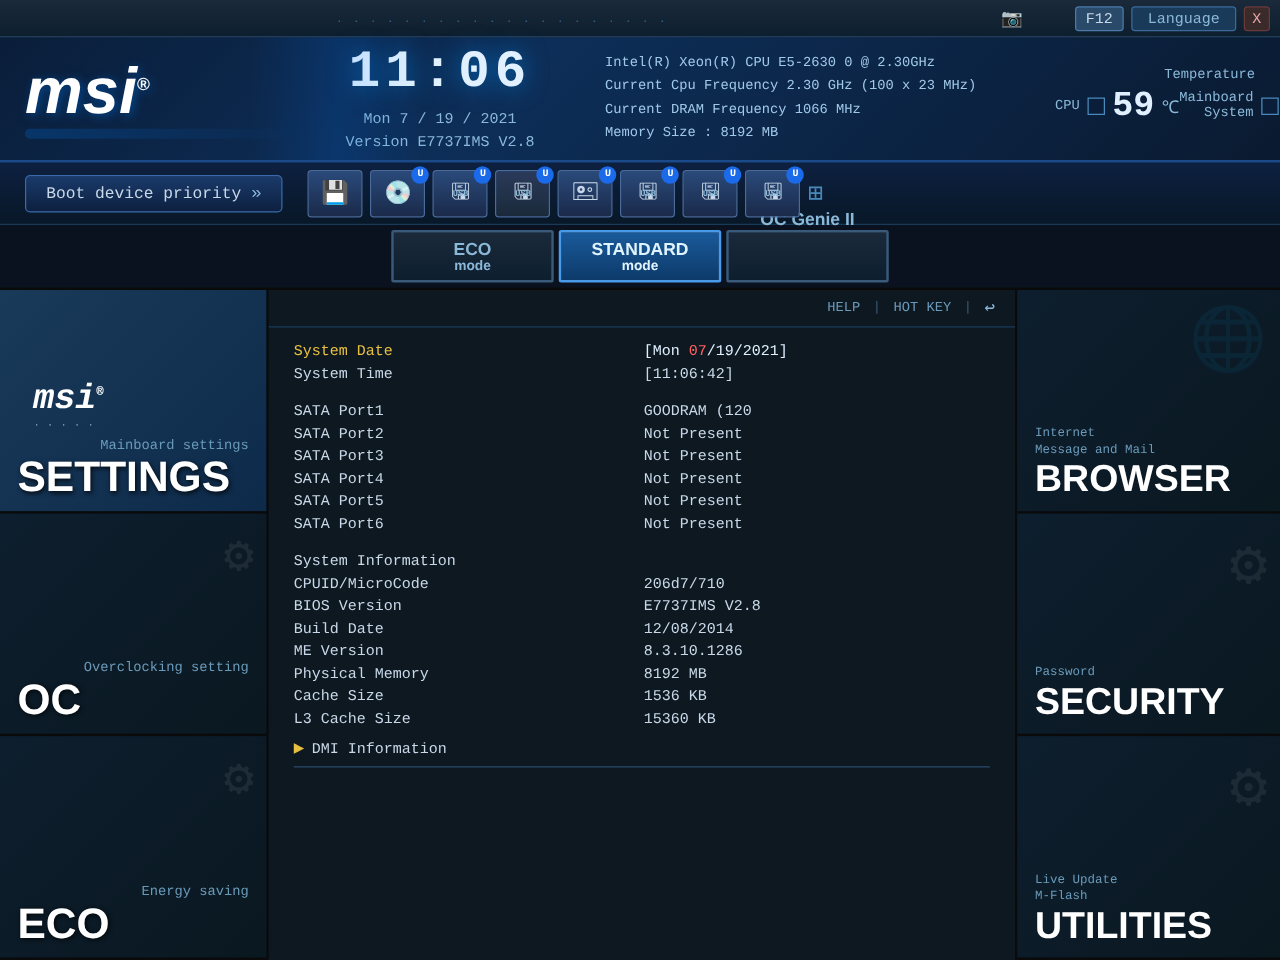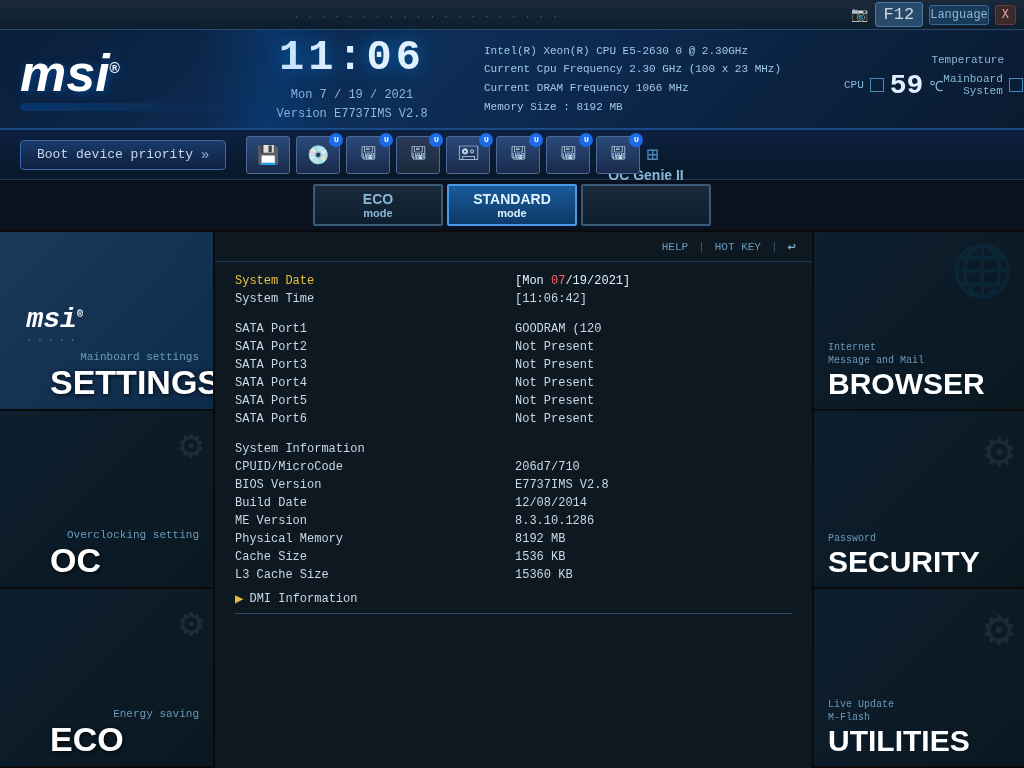--- a/index.html
+++ b/index.html
@@ -32,32 +32,33 @@
       font-size: 8px;
       letter-spacing: 2px;
     }
     .top-btn {
       display: flex;
       align-items: center;
       gap: 4px;
       background: #1a3a5a;
       border: 1px solid #3a6a9a;
       border-radius: 3px;
-      padding: 2px 0;
+      padding: 2px 12px;
       color: #8ab8d8;
       font-size: 12px;
       cursor: pointer;
     }
     .top-f12 {
       background: #2a4a6a;
       border: 1px solid #4a7aaa;
       padding: 2px 8px;
       border-radius: 3px;
       color: #c8d8e8;
-      font-size: 17px;
+      font-size: 12px;
+      margin-left: 35px;
     }
     .top-x {
       background: #3a2a2a;
       border: 1px solid #6a3a3a;
       border-radius: 3px;
       padding: 2px 6px;
       color: #e8a8a8;
       font-size: 12px;
       cursor: pointer;
     }
@@ -324,21 +325,20 @@
       margin-bottom: 2px;
     }
     .sidebar-item-title {
       font-size: 34px;
       font-weight: 900;
       color: white;
       font-family: Arial Black, sans-serif;
       align-self: flex-start;
       line-height: 1;
       text-shadow: 1px 1px 4px rgba(0,0,0,0.8);
-      margin-left: 36px;
     }
     .sidebar-item-icon {
       position: absolute;
       top: 10px;
       right: 10px;
       font-size: 40px;
       color: rgba(255,255,255,0.08);
     }
     .settings-item {
       height: 140px;

